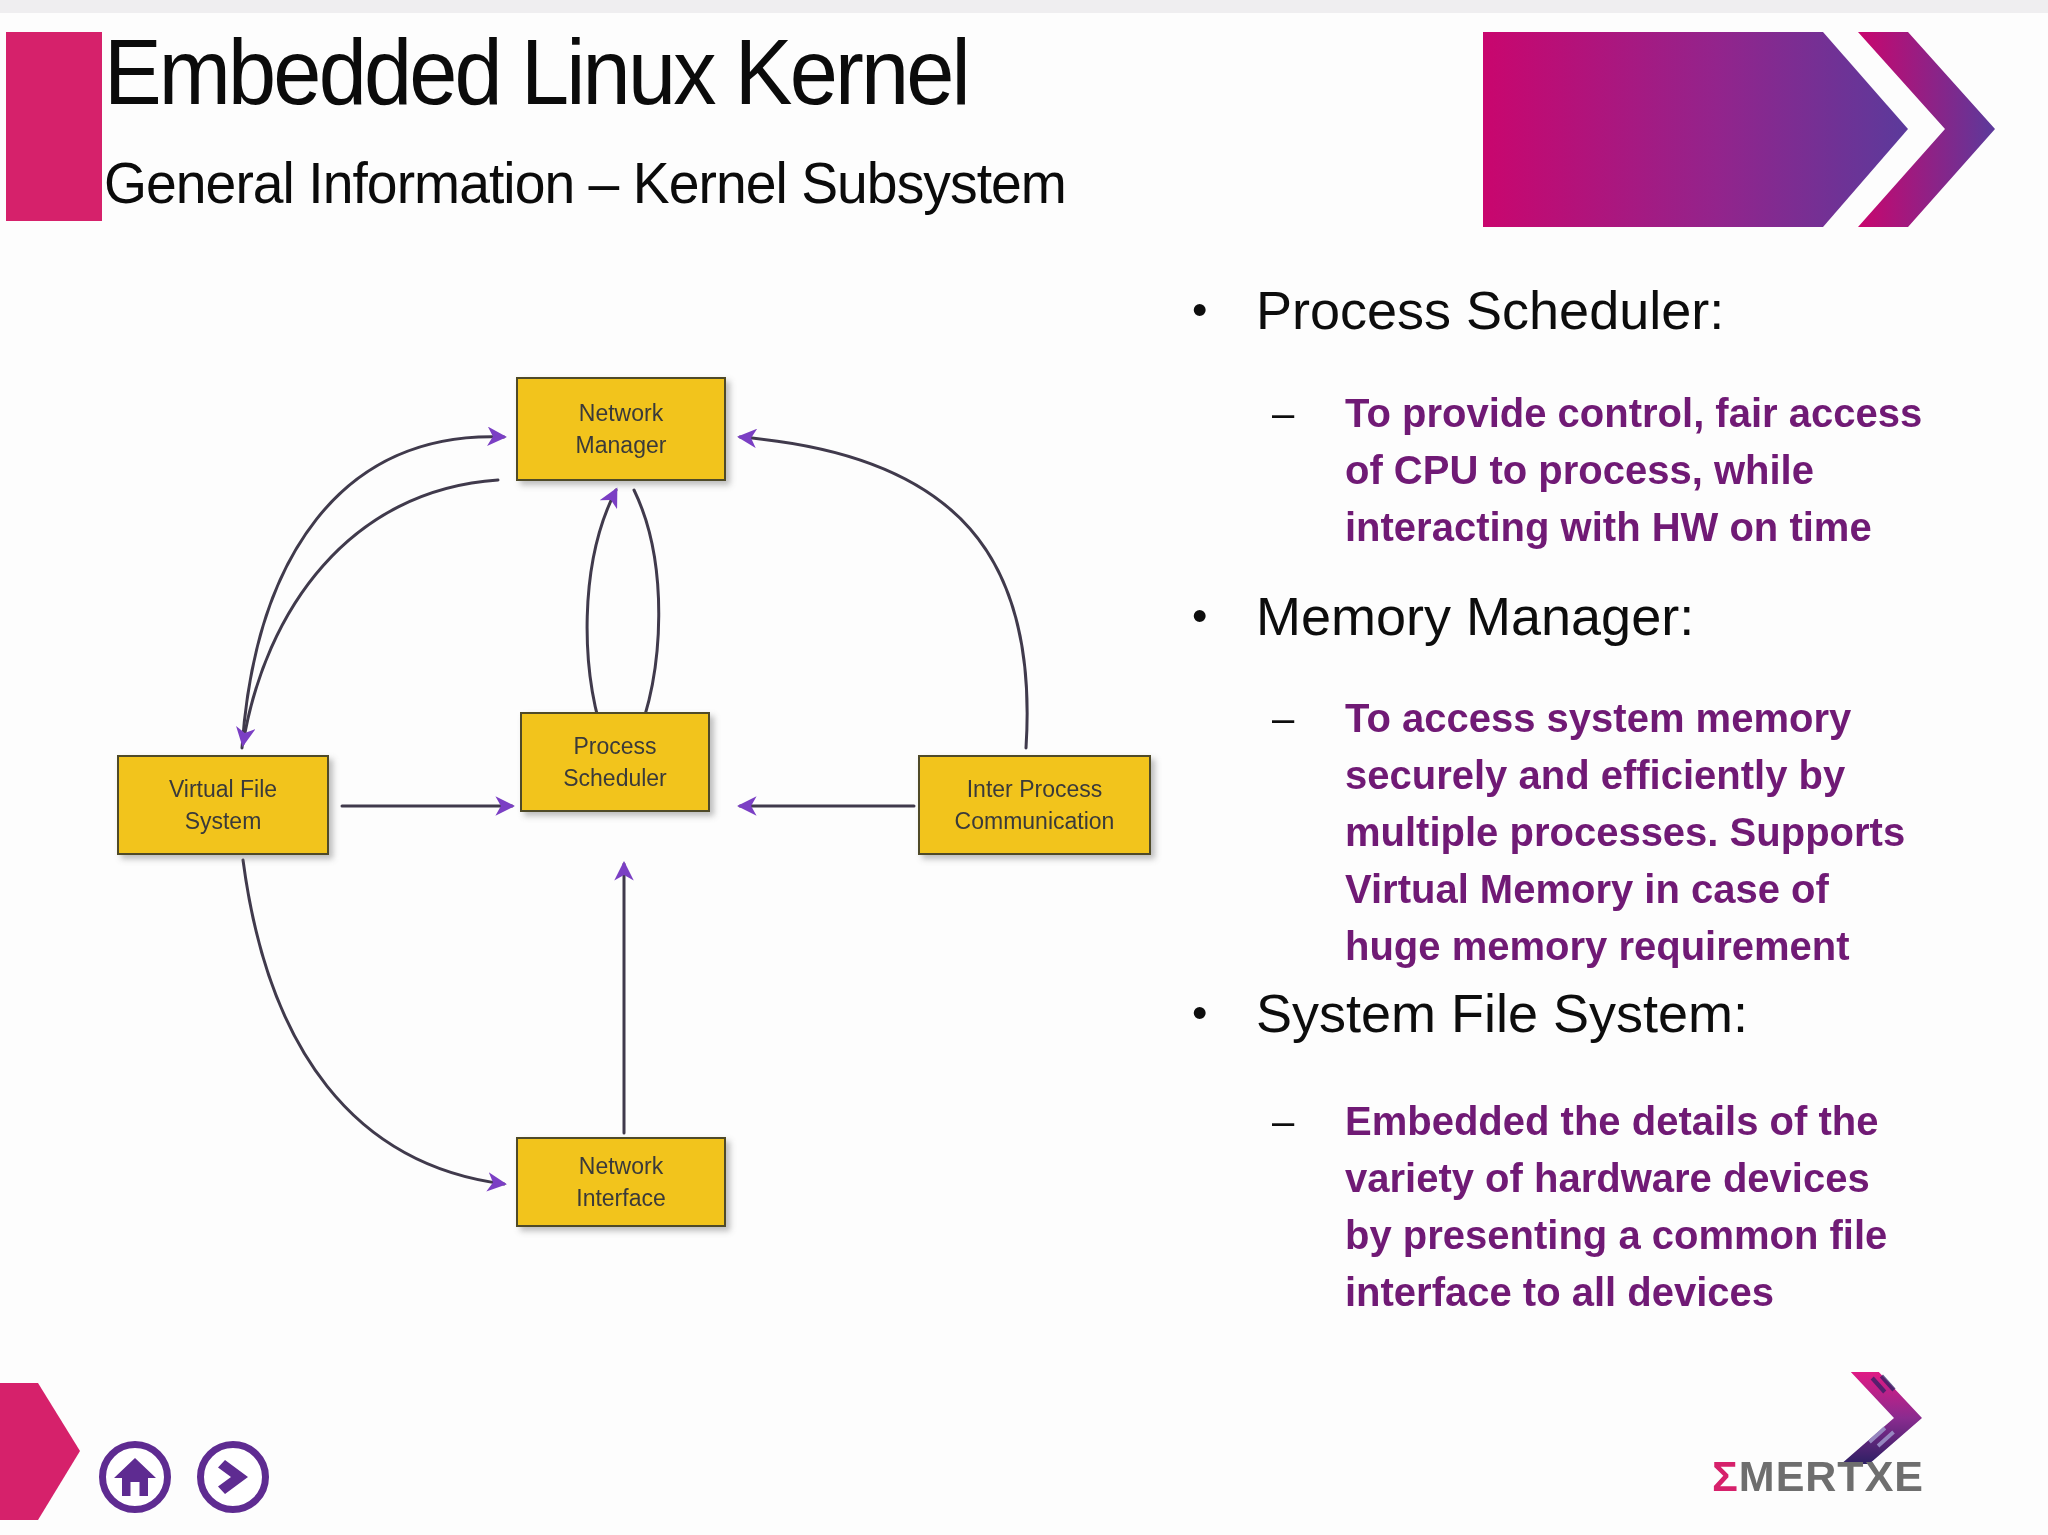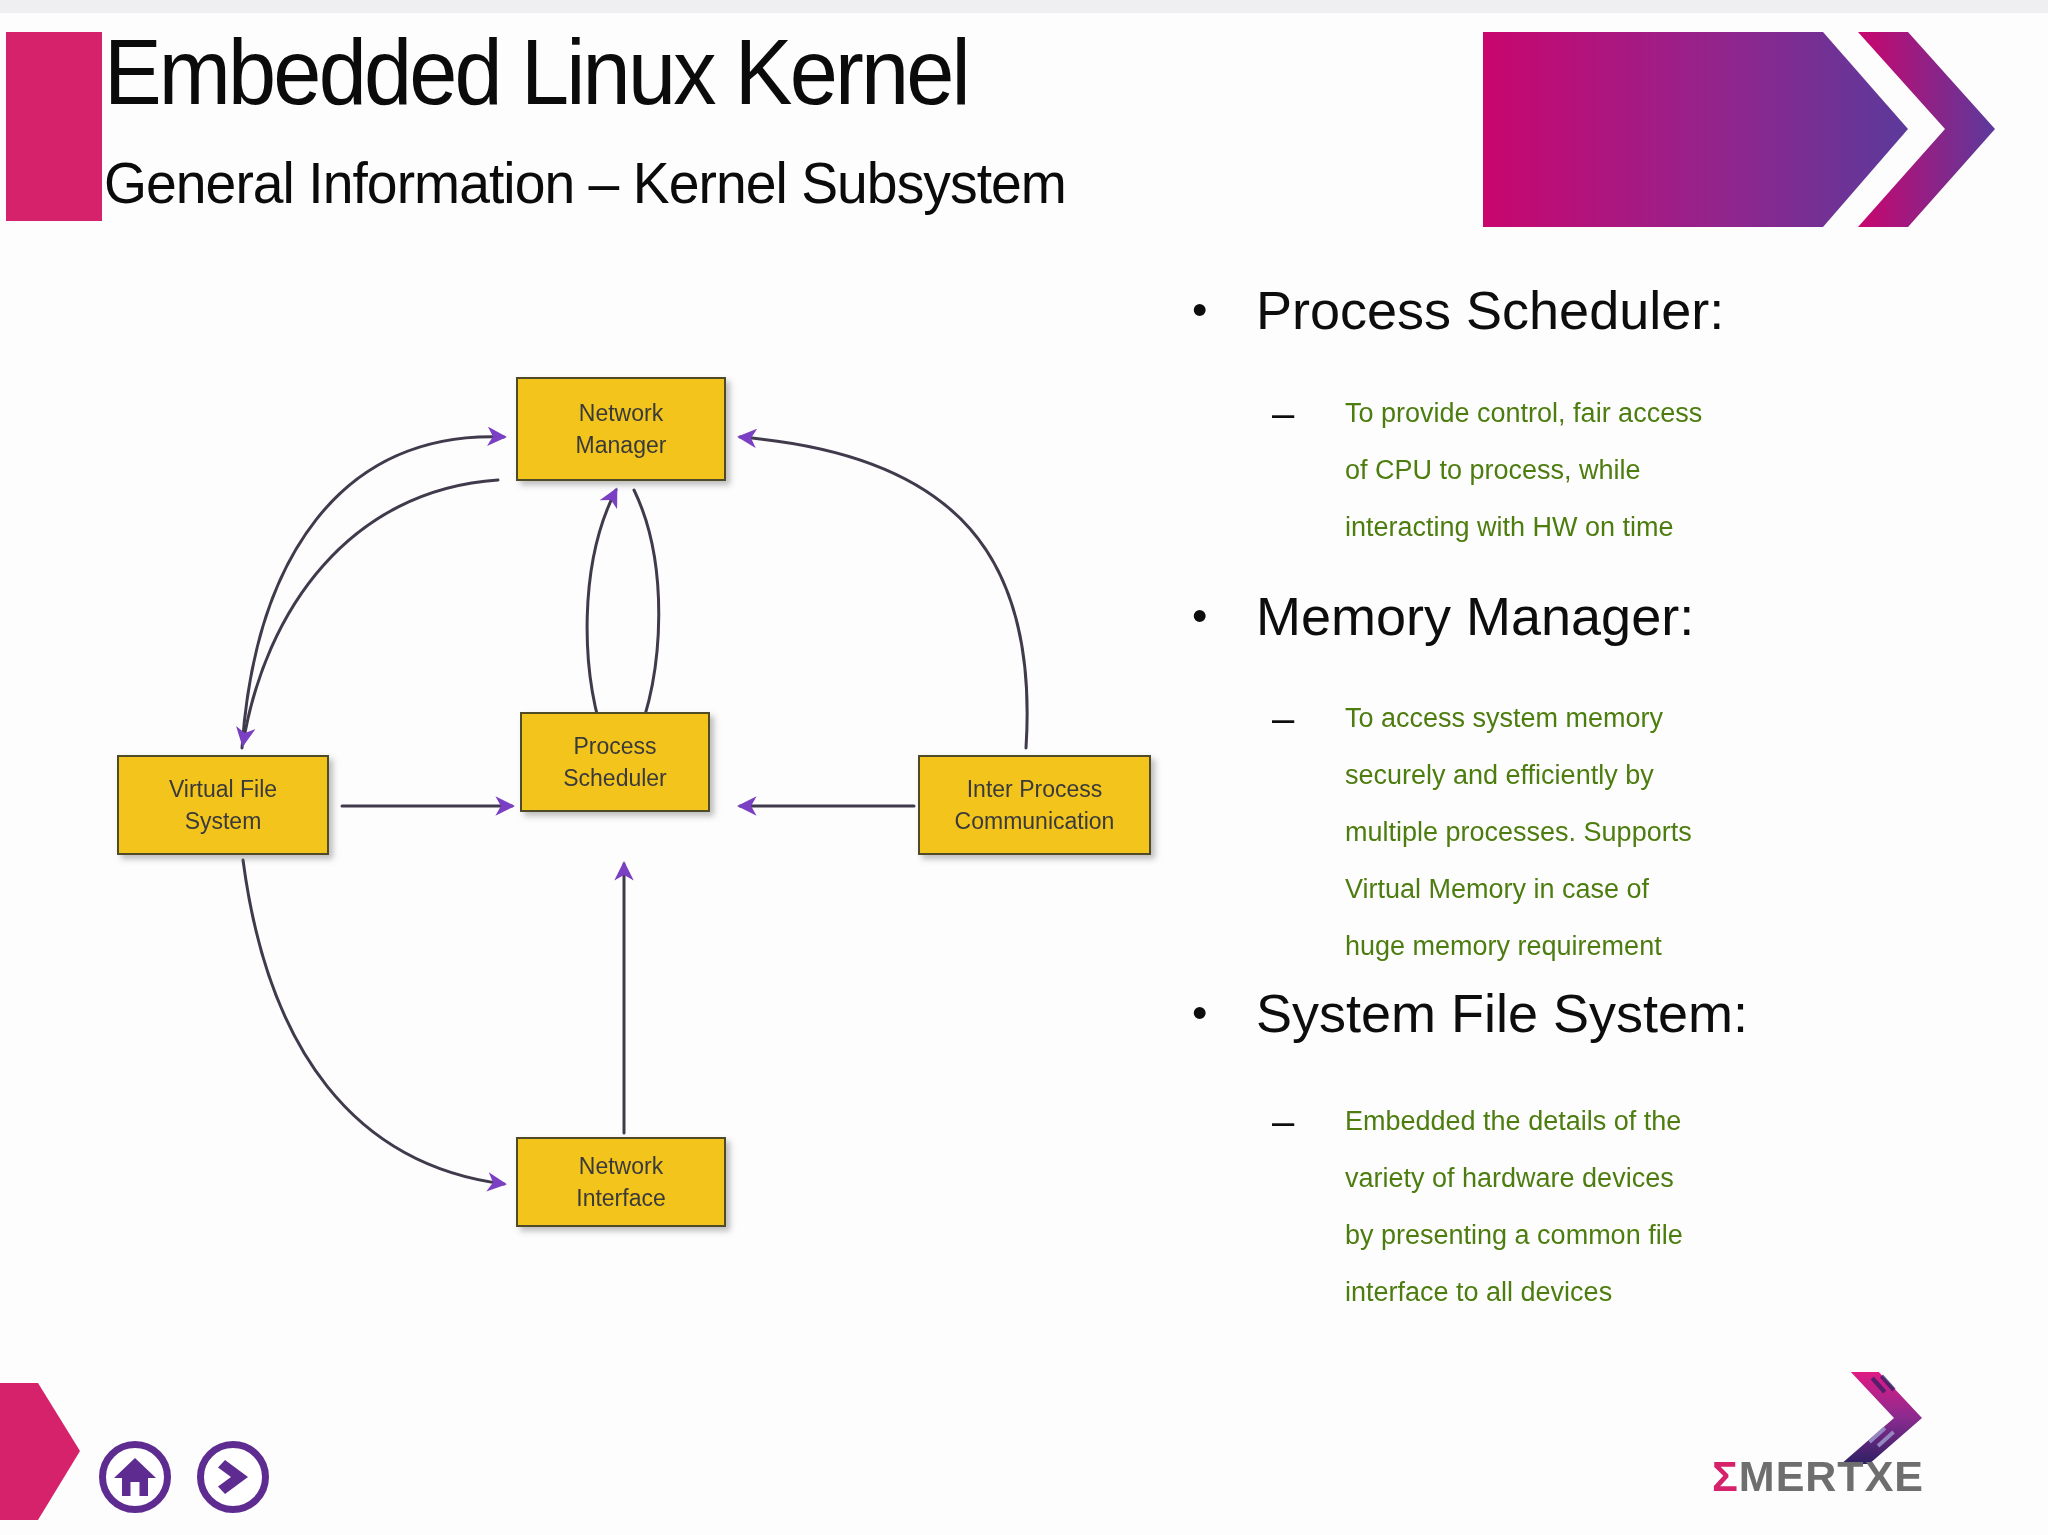--- a/index.html
+++ b/index.html
@@ -33,21 +33,21 @@
   .node-vfs{left:117px;top:755px;width:212px;height:100px;}
   .node-ps{left:520px;top:712px;width:190px;height:100px;}
   .node-ipc{left:918px;top:755px;width:233px;height:100px;}
   .node-ni{left:516px;top:1137px;width:210px;height:90px;}
   
   .h-row{position:absolute;left:1192px;display:flex;align-items:flex-start;}
   .h-row .dot{width:64px;font-size:44px;line-height:56px;color:#0d0d0d;}
   .h-row .h-text{font-size:54px;line-height:56px;color:#0d0d0d;white-space:nowrap;}
   .d-row{position:absolute;left:1272px;display:flex;align-items:flex-start;}
   .d-row .dash{width:73px;font-size:40px;line-height:57px;color:#0d0d0d;}
-  .d-row .d-text{font-size:27px;line-height:57px;color:#4d7c0f;white-space:pre-line;width:660px;}
+  .d-row .d-text{font-size:40px;line-height:57px;color:#701a75;white-space:pre-line;width:660px;font-weight:bold;}
   .h1{top:282px;} .d1{top:385px;}
   .h2{top:588px;} .d2{top:690px;}
   .h3{top:985px;} .d3{top:1093px;}
   
   .footer-pentagon{
     position:absolute;left:0;top:1383px;width:80px;height:137px;background:#D6216B;
     clip-path:polygon(0 0,47.5% 0,100% 49.6%,47.5% 100%,0 100%);
   }
   .nav-btn{
     position:absolute;width:72px;height:72px;border:7px solid #5E2B91;border-radius:50%;

